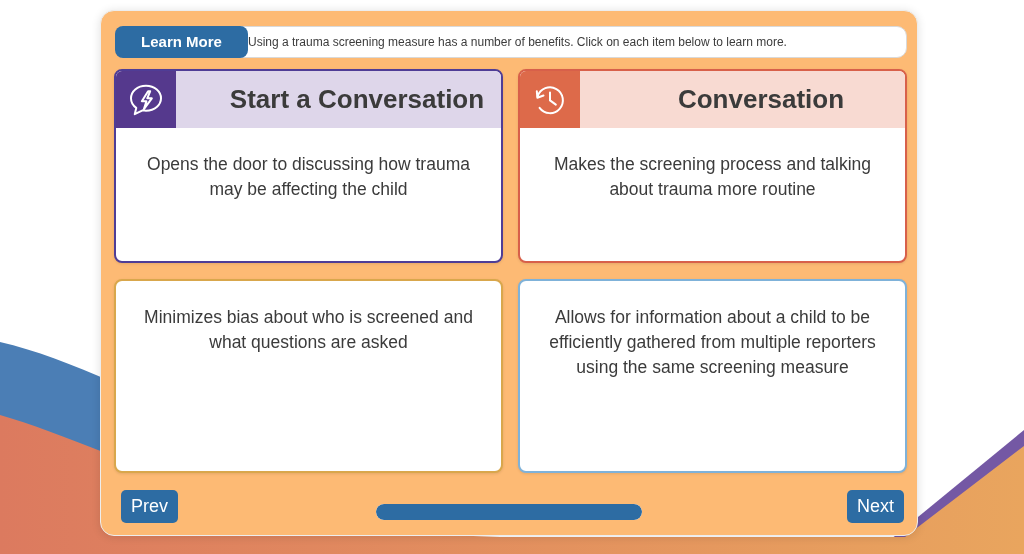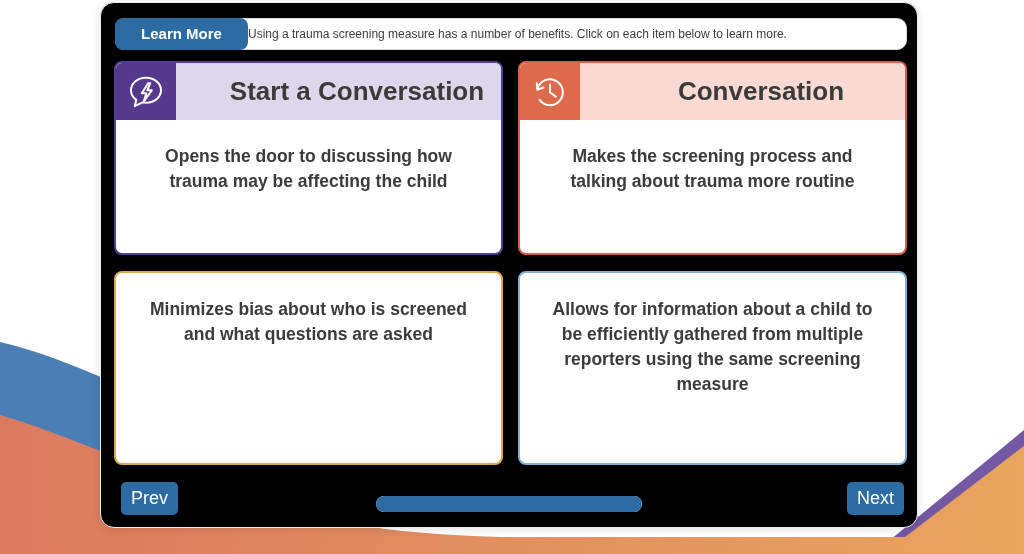--- a/index.html
+++ b/index.html
@@ -4,22 +4,22 @@
 <style>
   * { margin:0; padding:0; box-sizing:border-box; }
   html,body { width:1024px; height:554px; overflow:hidden; background:#fff;
               font-family:"Liberation Sans", sans-serif; }
   .stage { position:relative; width:1024px; height:554px; background:#fff; }
 
   
   .bg-waves { position:absolute; inset:0; z-index:0; }
 
   
-  .panel { position:absolute; left:100px; top:2px; width:818px; height:526px;
-           background:#000000; border:1px solid #ededed; border-radius:14px;
+  .panel { position:absolute; left:100px; top:10px; width:818px; height:526px;
+           background:#fdba74; border:1px solid #ededed; border-radius:14px;
            box-shadow:0 1px 10px rgba(0,0,0,.12); z-index:2; }
 
   
   .topbar { position:absolute; left:14px; right:10px; top:15px; height:32px;
             border:1px solid #d9d9d9; border-radius:10px; background:#fff;
             display:flex; align-items:center; }
   .learn-more-btn { flex:0 0 133px; height:32px; margin:-1px 0 0 -1px;
             background:var(--primary,#2d6ca3); border:none; border-radius:8px;
             color:#fff; font-weight:bold; font-size:15px; display:flex;
             align-items:center; justify-content:center; cursor:pointer;
@@ -34,21 +34,21 @@
           border-radius:8px; overflow:hidden; cursor:pointer;
           box-shadow:0 1px 3px rgba(0,0,0,.10); }
   .card-header { display:flex; height:57px; background:var(--band); }
   .icon-box { flex:0 0 60px; background:var(--accent); display:flex;
               align-items:center; justify-content:center; }
   .icon-box svg { width:40px; height:40px; stroke:#fff; fill:none;
                   stroke-width:2.4; stroke-linecap:round; stroke-linejoin:round; }
   .card-title { flex:1; display:flex; align-items:center; justify-content:center;
                 font-size:26px; font-weight:bold; color:#3b3b3b;margin-left:37px; }
   .card-body { padding:24px 24px 0; text-align:center; font-size:17.5px;
-               line-height:1.42; color:#3b3b3b; font-weight:700; }
+               line-height:1.42; color:#3b3b3b; font-weight:400; }
 
   
   .nav-btn { position:absolute; bottom:12px; background:var(--primary,#2d6ca3);
              color:#fff; border:none; border-radius:5px; font-size:18px;
              padding:6px 10px; cursor:pointer; font-family:"Liberation Sans", sans-serif; }
   .prev-btn { left:20px; }
   .next-btn { right:13px; }
   .progress-track { position:absolute; bottom:15px; left:50%; transform:translateX(-50%);
                     width:266px; height:16px; border-radius:8px; background:#cfdded;
                     overflow:hidden; }

